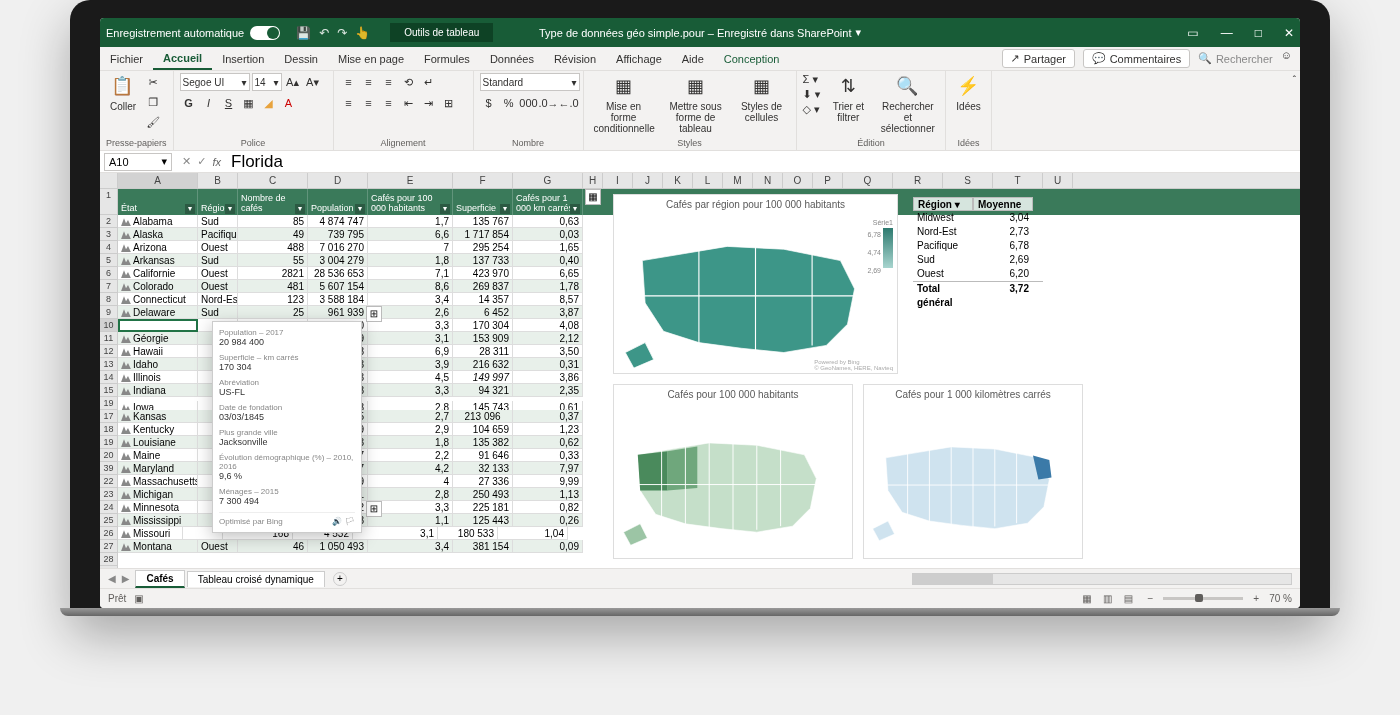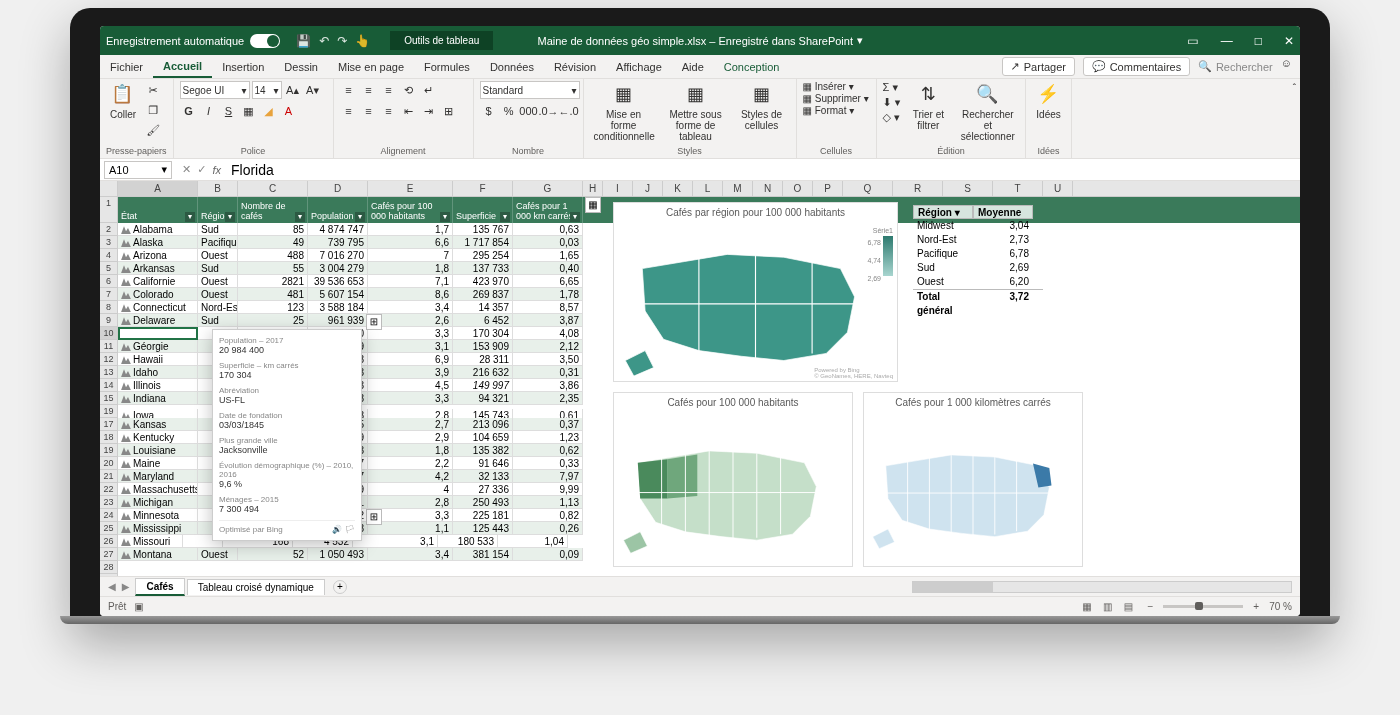--- a/index.html
+++ b/index.html
@@ -1,17 +1,17 @@
 <!DOCTYPE html>
 <html><head>
 <meta charset="utf-8">
 <style>
 *{box-sizing:border-box;margin:0;padding:0;font-family:'Segoe UI',Tahoma,sans-serif}
 body{background:#f0f0f0;display:flex;justify-content:center;align-items:flex-start;min-height:715px}
-.laptop{width:1260px;margin-top:8px;background:#1a1a1a;border-radius:20px 20px 6px 6px;padding:18px 30px 0;box-shadow:0 20px 50px rgba(0,0,0,.3)}
+.laptop{width:1260px;margin-top:0;background:#1a1a1a;border-radius:20px 20px 6px 6px;padding:18px 30px 0;box-shadow:0 20px 50px rgba(0,0,0,.3)}
 .screen{background:#fff;height:590px;border-radius:4px;overflow:hidden;display:flex;flex-direction:column;position:relative}
 .base{height:8px;background:linear-gradient(#999,#666);border-radius:0 0 40px 40px;margin:0 -40px}
 
 
 .titlebar{background:#185c37;color:#fff;height:29px;display:flex;align-items:center;font-size:11px;padding:0 6px;position:relative}
 .autosave{display:flex;align-items:center;gap:6px}
 .toggle{width:30px;height:14px;background:#fff;border-radius:8px;position:relative}
 .toggle::after{content:'';position:absolute;right:1px;top:1px;width:12px;height:12px;background:#185c37;border-radius:50%}
 .tb-icons{display:flex;gap:8px;margin-left:16px}
 .tb-icons span{opacity:.85;font-size:12px}
@@ -38,21 +38,21 @@
 .inline{display:flex;gap:2px;align-items:center}
 .fontsel{width:70px;height:18px;border:1px solid #c8c6c4;font-size:10px;padding:0 2px;background:#fff;display:flex;align-items:center;justify-content:space-between}
 .sizesel{width:30px}
 .fmt-btn{width:18px;height:18px;display:flex;align-items:center;justify-content:center;border:1px solid transparent;font-size:11px}
 
 
 .fbar{height:22px;display:flex;align-items:center;border-bottom:1px solid #e1dfdd;font-size:11px}
 .namebox{width:68px;border:1px solid #c8c6c4;height:18px;margin:0 4px;padding:0 4px;display:flex;align-items:center;justify-content:space-between}
 .fx-ctrls{display:flex;gap:6px;color:#888;margin:0 6px}
 .fx-label{font-style:italic;color:#666;margin-right:6px}
-.formula-input{flex:1;border:none;font-size:14px;padding:0 4px}
+.formula-input{flex:1;border:none;font-size:17px;padding:0 4px}
 
 
 .grid-area{flex:1;overflow:hidden;display:flex;flex-direction:column;position:relative}
 .col-headers{display:flex;height:16px;background:#e6e6e6;font-size:10px;border-bottom:1px solid #ccc}
 .rowhdr-spacer{width:18px;border-right:1px solid #ccc;background:#e6e6e6}
 .colh{border-right:1px solid #ccc;text-align:center;color:#444;line-height:16px}
 .colh.sel{background:#d2d2d2}
 
 .grid-body{flex:1;display:flex;overflow:hidden;position:relative}
 .row-headers{width:18px;background:#e6e6e6;font-size:9px;color:#444;text-align:center}
@@ -123,21 +123,21 @@
     <span>Enregistrement automatique</span>
     <span class="toggle"></span>
   </div>
   <div class="tb-icons">
     <span>💾</span>
     <span>↶</span>
     <span>↷</span>
     <span>👆</span>
   </div>
   <div class="doc-title">
-    <span>Maine de données géo simple.xlsx – Enregistré dans SharePoint</span>
+    <span>Type de données géo simple.pour – Enregistré dans SharePoint</span>
     <span>▾</span>
   </div>
   <div class="tabletools">Outils de tableau</div>
   <div class="win-controls">
     <span>▭</span>
     <span>—</span>
     <span>□</span>
     <span>✕</span>
   </div>
 </div>
@@ -263,28 +263,20 @@
               <span class="ico">▦</span>
               <span style="width:60px">Mettre sous forme de tableau</span>
             </div>
       <div class="bigbtn">
               <span class="ico">▦</span>
               <span style="width:48px">Styles de cellules</span>
             </div>
     </div>
     <div class="rgroup-label">Styles</div>
   </div>
-  <div class="rgroup" style="width:80px">
-    <div class="rgroup-body" style="flex-direction:column;gap:1px;font-size:10px">
-      <div>▦ <span>Insérer</span> ▾</div>
-      <div>▦ <span>Supprimer</span> ▾</div>
-      <div>▦ <span>Format</span> ▾</div>
-    </div>
-    <div class="rgroup-label">Cellules</div>
-  </div>
   <div class="rgroup">
     <div class="rgroup-body">
       <div class="rowctrls" style="font-size:11px">
         <span>Σ ▾</span>
         <span>⬇ ▾</span>
         <span>◇ ▾</span>
       </div>
       <div class="bigbtn">
               <span class="ico">⇅</span>
               <span style="width:40px">Trier et filtrer</span>
@@ -363,21 +355,21 @@
             <div>11</div>
             <div>12</div>
             <div>13</div>
             <div>14</div>
             <div>15</div>
             <div>19</div>
             <div>17</div>
             <div>18</div>
             <div>19</div>
             <div>20</div>
-            <div>21</div>
+            <div>39</div>
             <div>22</div>
             <div>23</div>
             <div>24</div>
             <div>25</div>
             <div>26</div>
             <div>27</div>
             <div>28</div>
             <div>29</div>
           </div>
     <div class="cells" id="cells">
@@ -426,21 +418,21 @@
                 <div class="c num" style="width: 70px;">55</div>
                 <div class="c num" style="width: 60px;">3 004 279</div>
                 <div class="c num" style="width: 85px;">1,8</div>
                 <div class="c num" style="width: 60px;">137 733</div>
                 <div class="c num" style="width: 70px;">0,40</div>
               </div>
               <div class="datarow" style="top: 78px;">
                 <div class="c " style="width: 80px;"><span class="geo-icon"></span>Californie</div>
                 <div class="c " style="width: 40px;">Ouest</div>
                 <div class="c num" style="width: 70px;">2821</div>
-                <div class="c num" style="width: 60px;">39 536 653</div>
+                <div class="c num" style="width: 60px;">28 536 653</div>
                 <div class="c num" style="width: 85px;">7,1</div>
                 <div class="c num" style="width: 60px;">423 970</div>
                 <div class="c num" style="width: 70px;">6,65</div>
               </div>
               <div class="datarow band" style="top: 91px;">
                 <div class="c " style="width: 80px;"><span class="geo-icon"></span>Colorado</div>
                 <div class="c " style="width: 40px;">Ouest</div>
                 <div class="c num" style="width: 70px;">481</div>
                 <div class="c num" style="width: 60px;">5 607 154</div>
                 <div class="c num" style="width: 85px;">8,6</div>
@@ -527,21 +519,21 @@
                 <div class="c num" style="width: 85px;">2,8</div>
                 <div class="c num" style="width: 60px;">145 743</div>
                 <div class="c num" style="width: 70px;">0,61</div>
               </div>
               <div class="datarow band" style="top: 221px;">
                 <div class="c " style="width: 80px;"><span class="geo-icon"></span>Kansas</div>
                 <div class="c " style="width: 40px;"></div>
                 <div class="c num" style="width: 70px;"></div>
                 <div class="c num" style="width: 60px;">405</div>
                 <div class="c num" style="width: 85px;">2,7</div>
-                <div class="c num" style="width: 60px;">213 096</div>
+                <div class="c num" style="width: 60px; text-align: center;">213 096</div>
                 <div class="c num" style="width: 70px;">0,37</div>
               </div>
               <div class="datarow" style="top: 234px;">
                 <div class="c " style="width: 80px;"><span class="geo-icon"></span>Kentucky</div>
                 <div class="c " style="width: 40px;"></div>
                 <div class="c num" style="width: 70px;"></div>
                 <div class="c num" style="width: 60px;">189</div>
                 <div class="c num" style="width: 85px;">2,9</div>
                 <div class="c num" style="width: 60px;">104 659</div>
                 <div class="c num" style="width: 70px;">1,23</div>
@@ -614,21 +606,21 @@
                 <div class="c " style="width: 40px;"></div>
                 <div class="c num" style="width: 70px;">168</div>
                 <div class="c num" style="width: 60px;">4 532</div>
                 <div class="c num" style="width: 85px;">3,1</div>
                 <div class="c num" style="width: 60px;">180 533</div>
                 <div class="c num" style="width: 70px;">1,04</div>
               </div>
               <div class="datarow band" style="top: 351px;">
                 <div class="c " style="width: 80px;"><span class="geo-icon"></span>Montana</div>
                 <div class="c " style="width: 40px;">Ouest</div>
-                <div class="c num" style="width: 70px;">52</div>
+                <div class="c num" style="width: 70px;">46</div>
                 <div class="c num" style="width: 60px;">1 050 493</div>
                 <div class="c num" style="width: 85px;">3,4</div>
                 <div class="c num" style="width: 60px;">381 154</div>
                 <div class="c num" style="width: 70px;">0,09</div>
               </div>
             </div>
 
       <div class="selcell" style="top:130px;left:0;width:80px;height:13px"></div>
 
       <div class="smart-tag" style="top:117px;left:248px">⊞</div>

